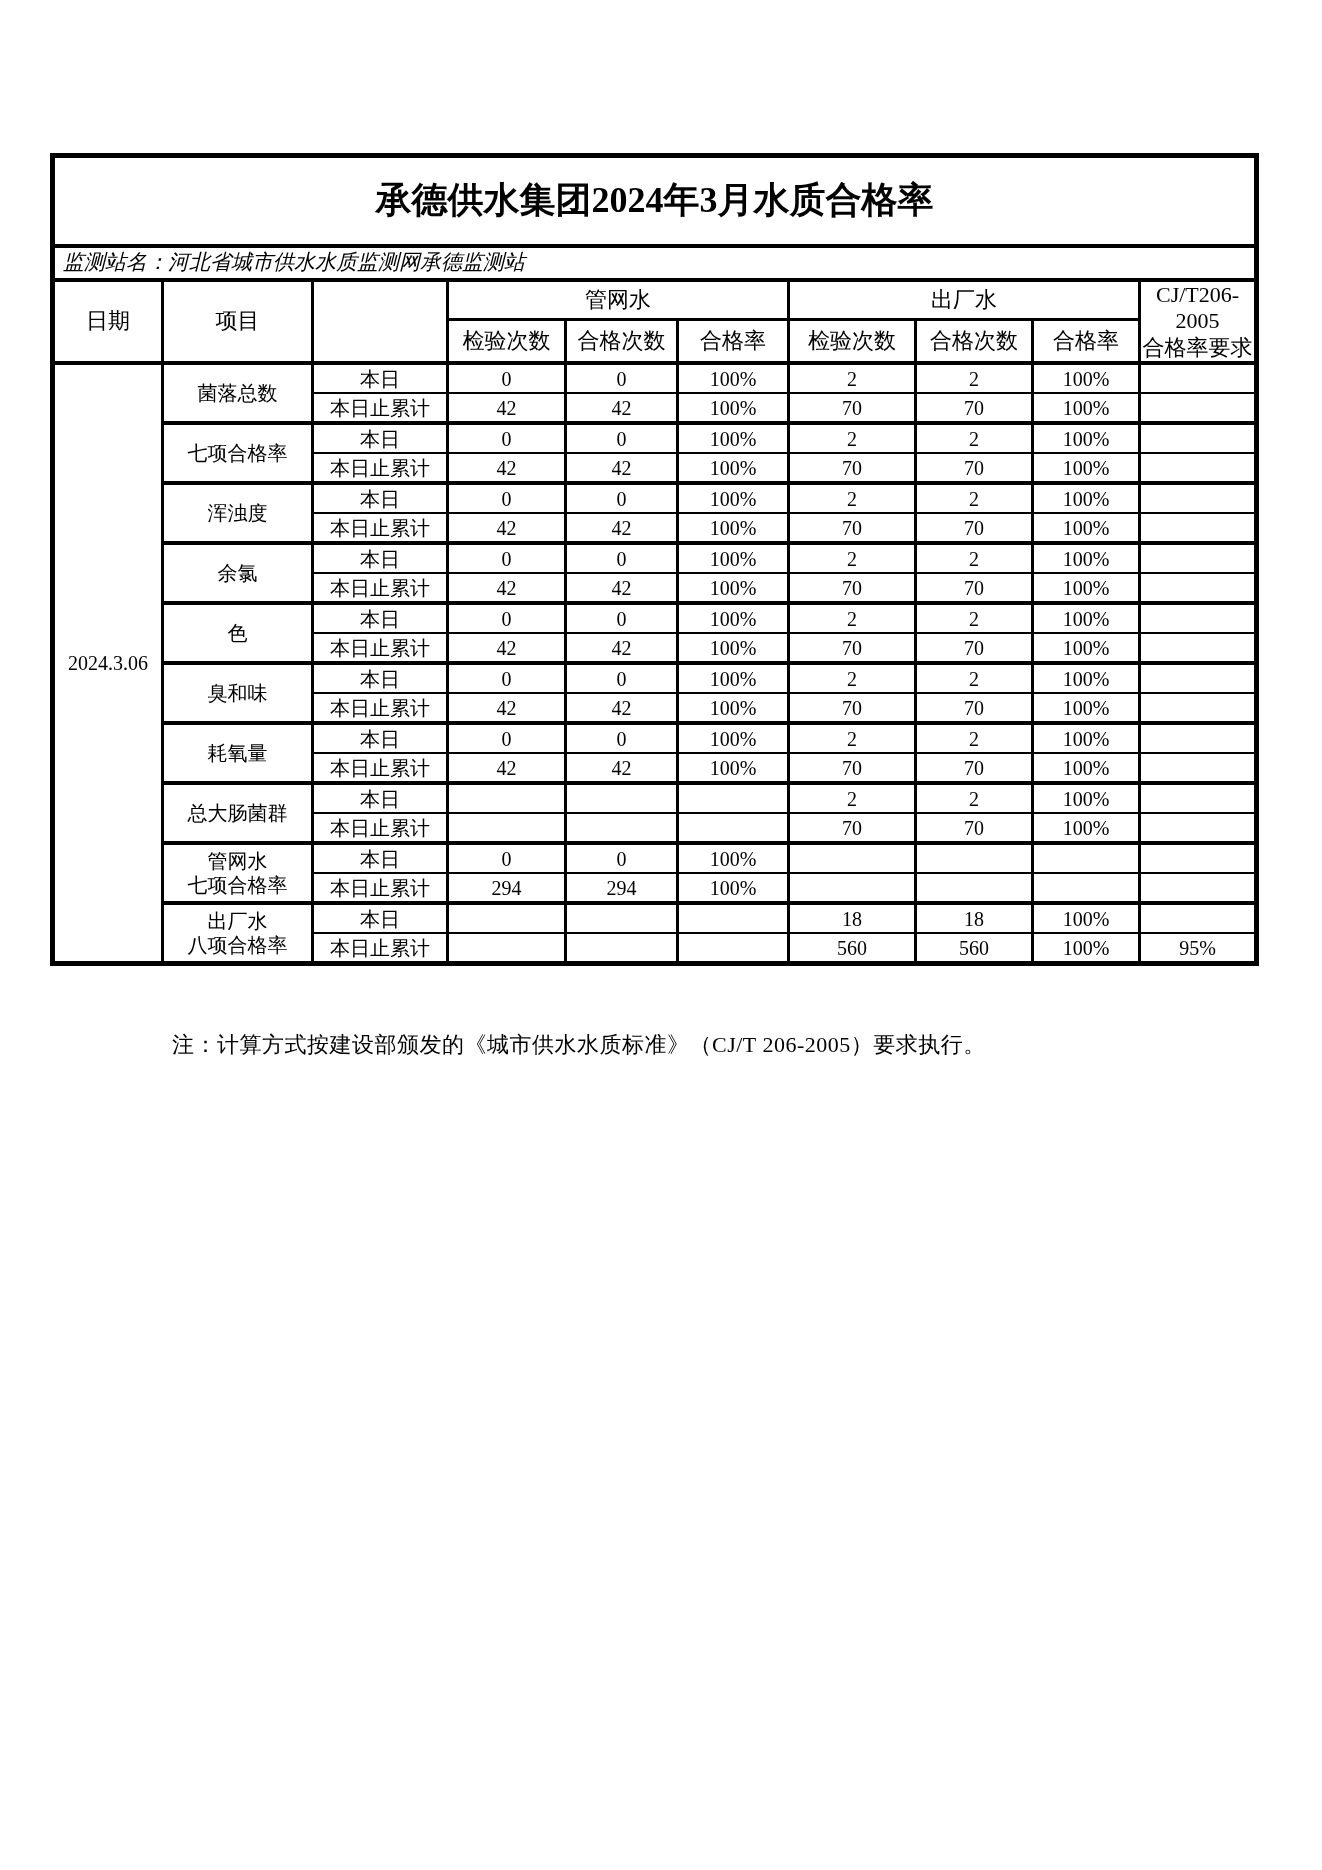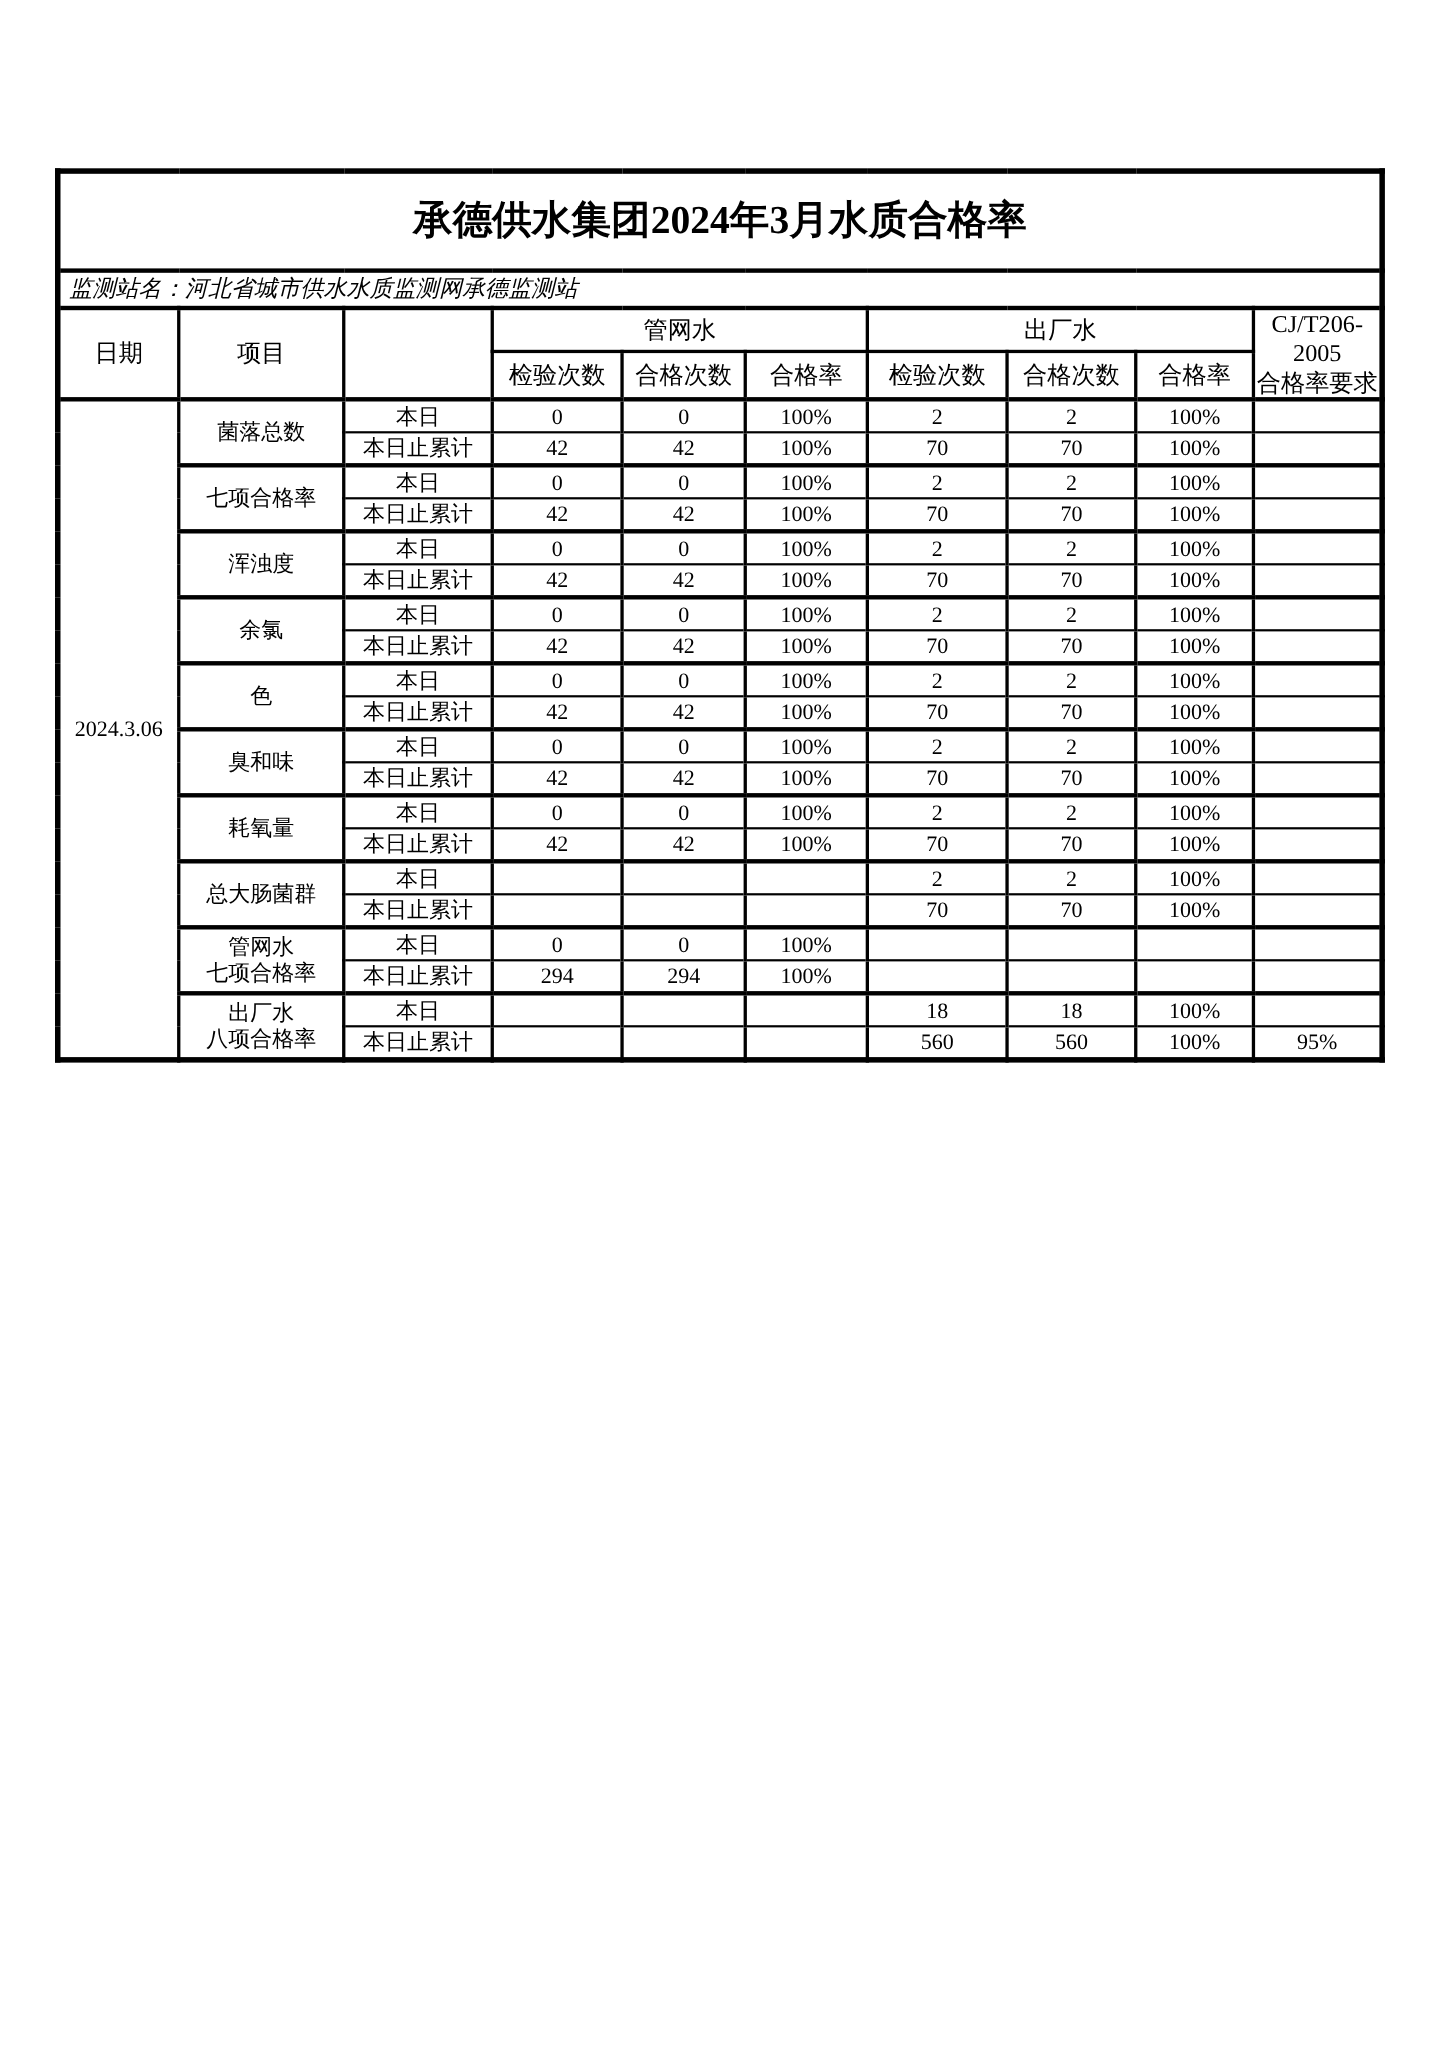--- a/index.html
+++ b/index.html
@@ -321,14 +321,15 @@
           <td></td>
           <td></td>
           <td>560</td>
           <td>560</td>
           <td>100%</td>
           <td>95%</td>
         </tr>
       </tbody>
   </table>
 
+  <div class="note">注：计算方式按建设部颁发的《城市供水水质标准》（CJ/T 206-2005）要求执行。</div>
 
 </div>
 
 </body></html>

